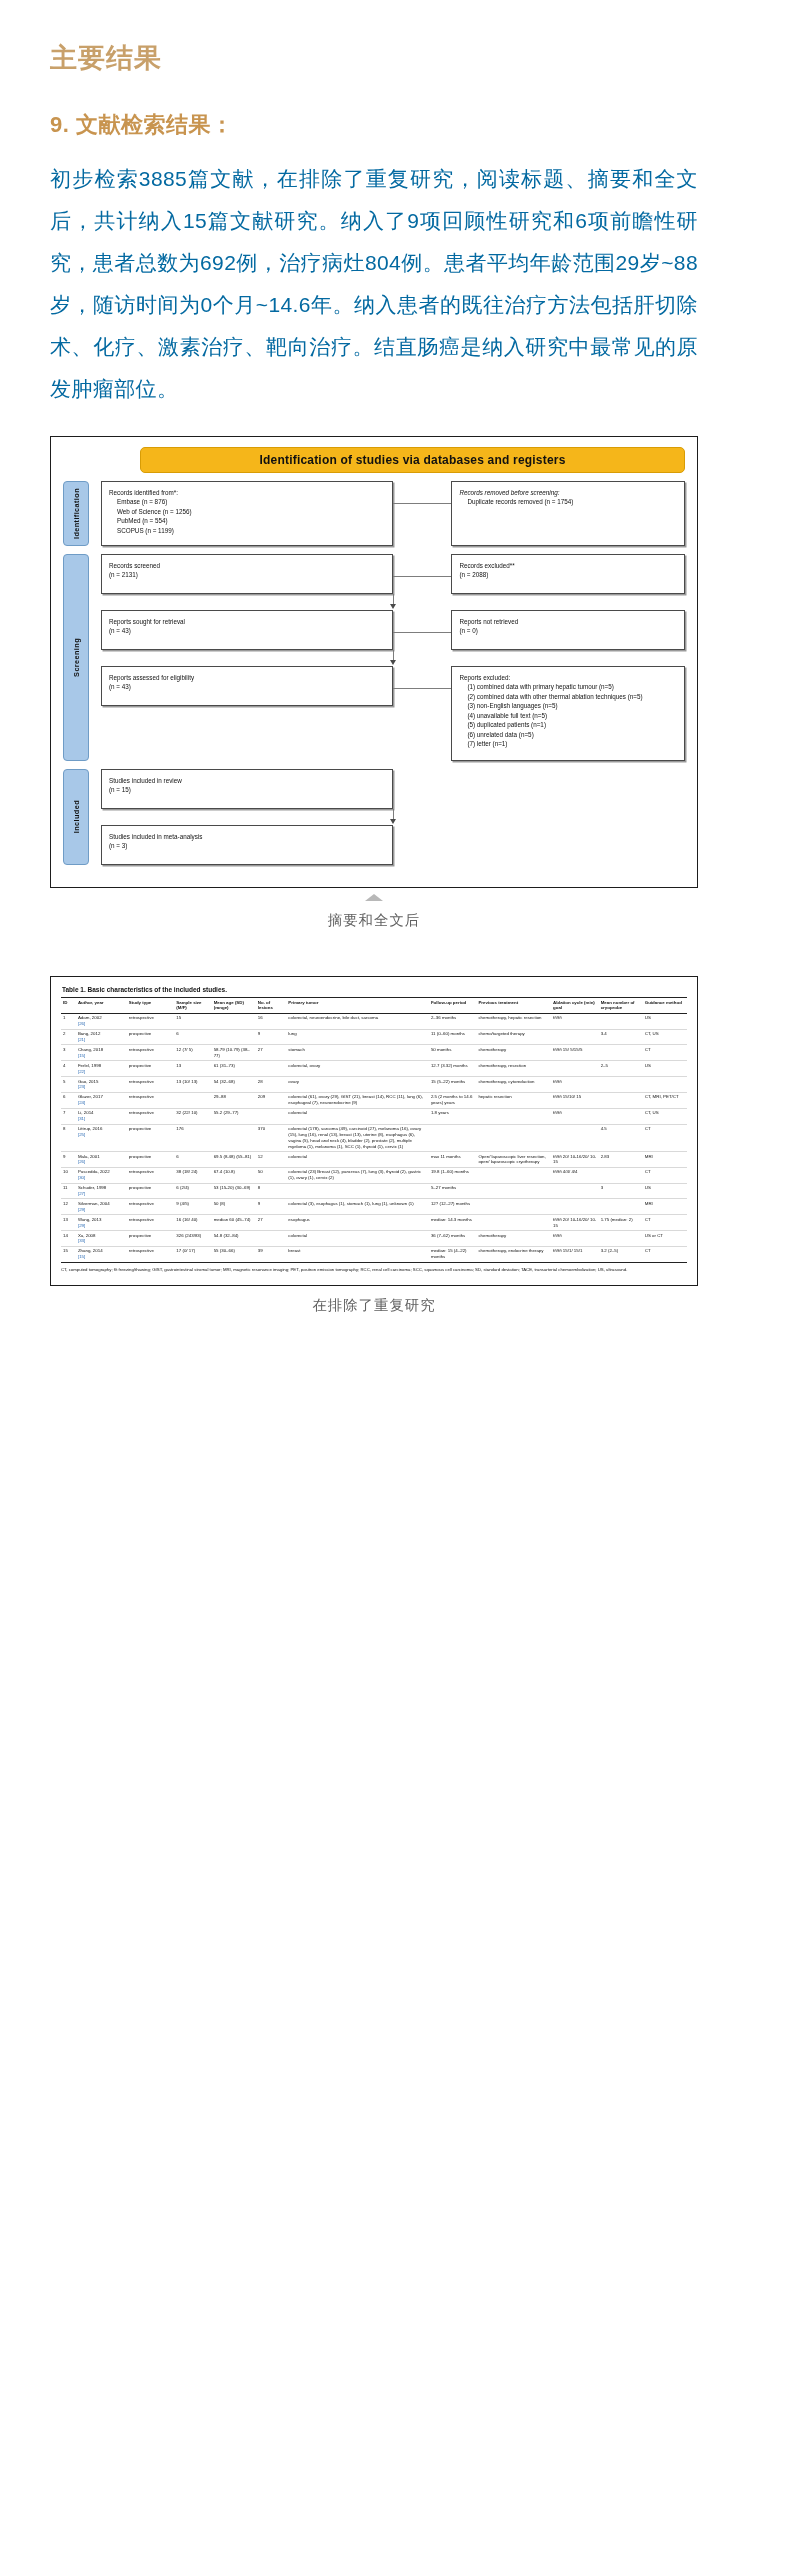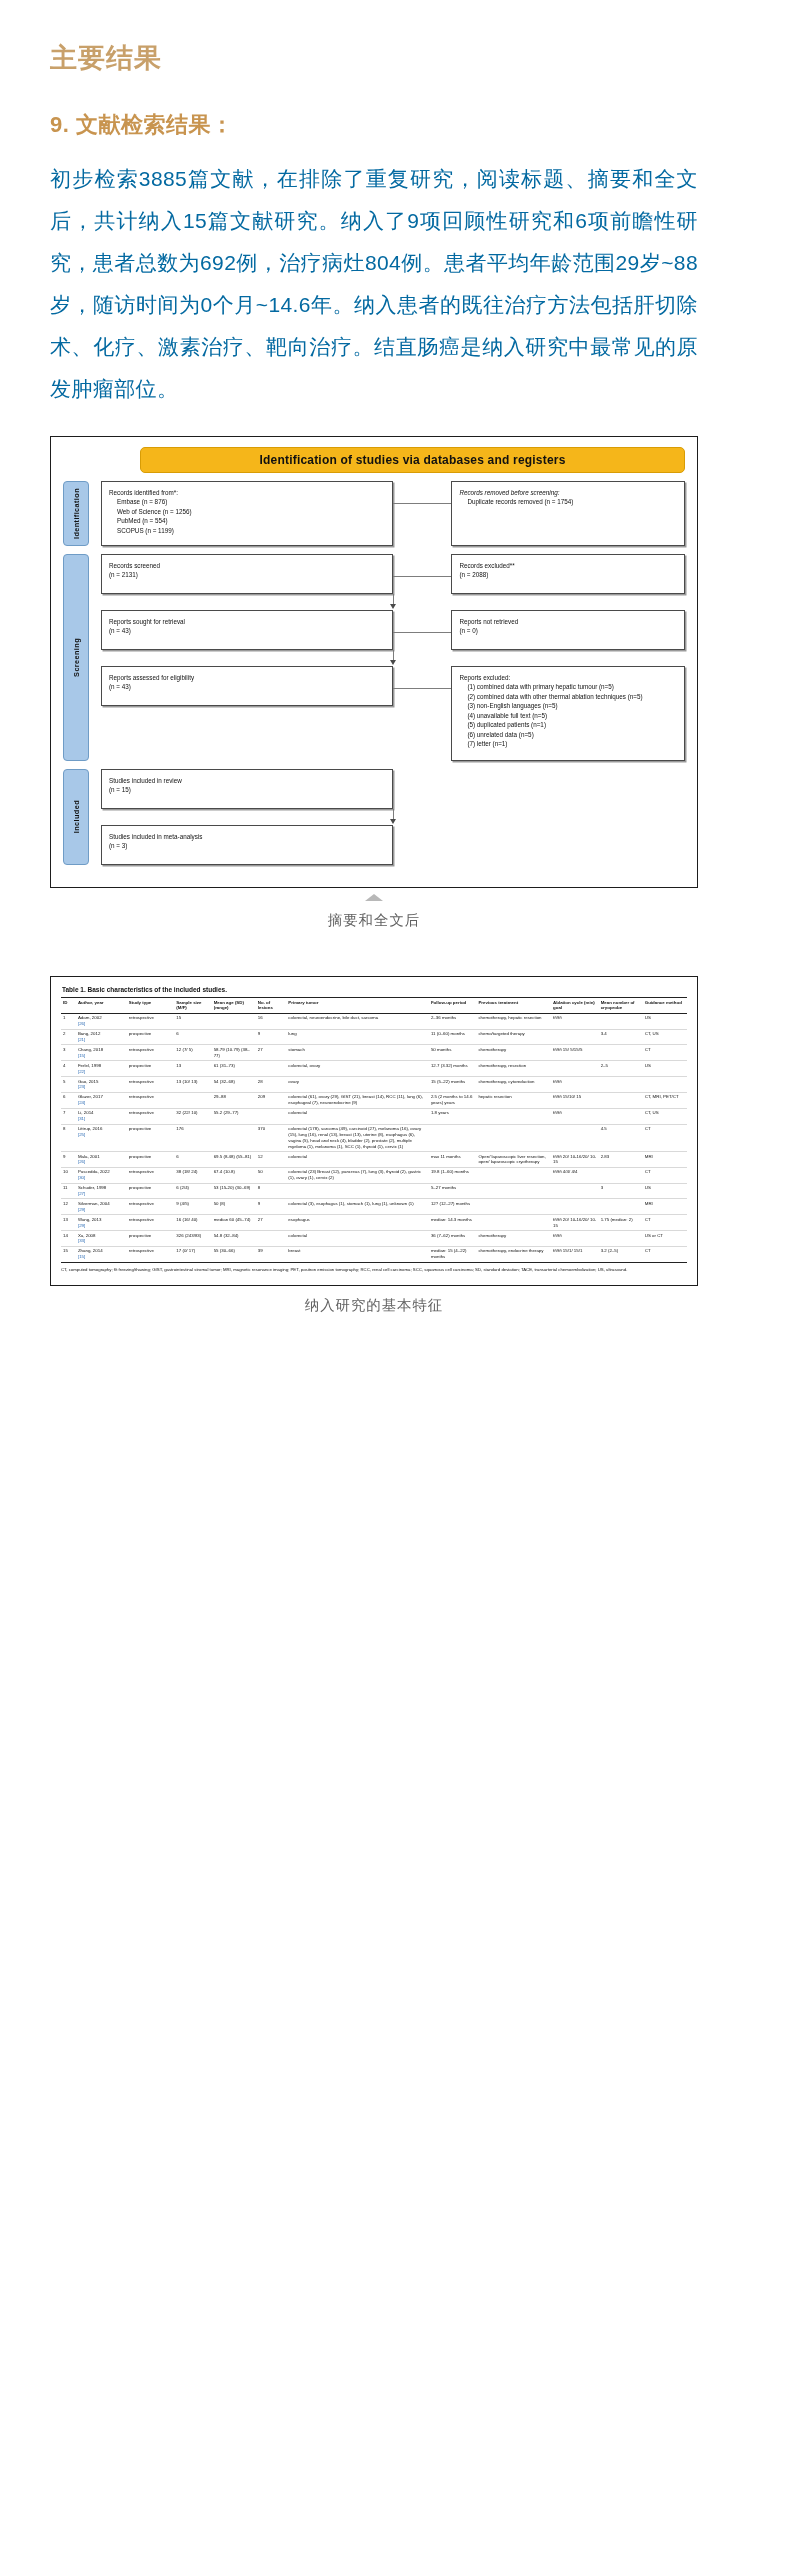--- a/index.html
+++ b/index.html
@@ -472,17 +472,17 @@
               <td>median: 15 (4–22) months</td>
               <td>chemotherapy, endocrine therapy</td>
               <td>f/t/f/t 15/1/ 15/1</td>
               <td>3.2 (2–5)</td>
               <td>CT</td>
             </tr>
           </tbody>
       </table>
       <div class="tbl-foot">CT, computed tomography; f/t freezing/thawing; GIST, gastrointestinal stromal tumor; MRI, magnetic resonance imaging; PET, positron emission tomography; RCC, renal cell carcinoma; SCC, squamous cell carcinoma; SD, standard deviation; TACE, transarterial chemoembolization; US, ultrasound.</div>
     </div>
-    <div class="fig-caption">纳入研究的基本特征</div>
+    <div class="fig-caption">在排除了重复研究</div>
   </div>
 
 </div>
 
 
 </body></html>

